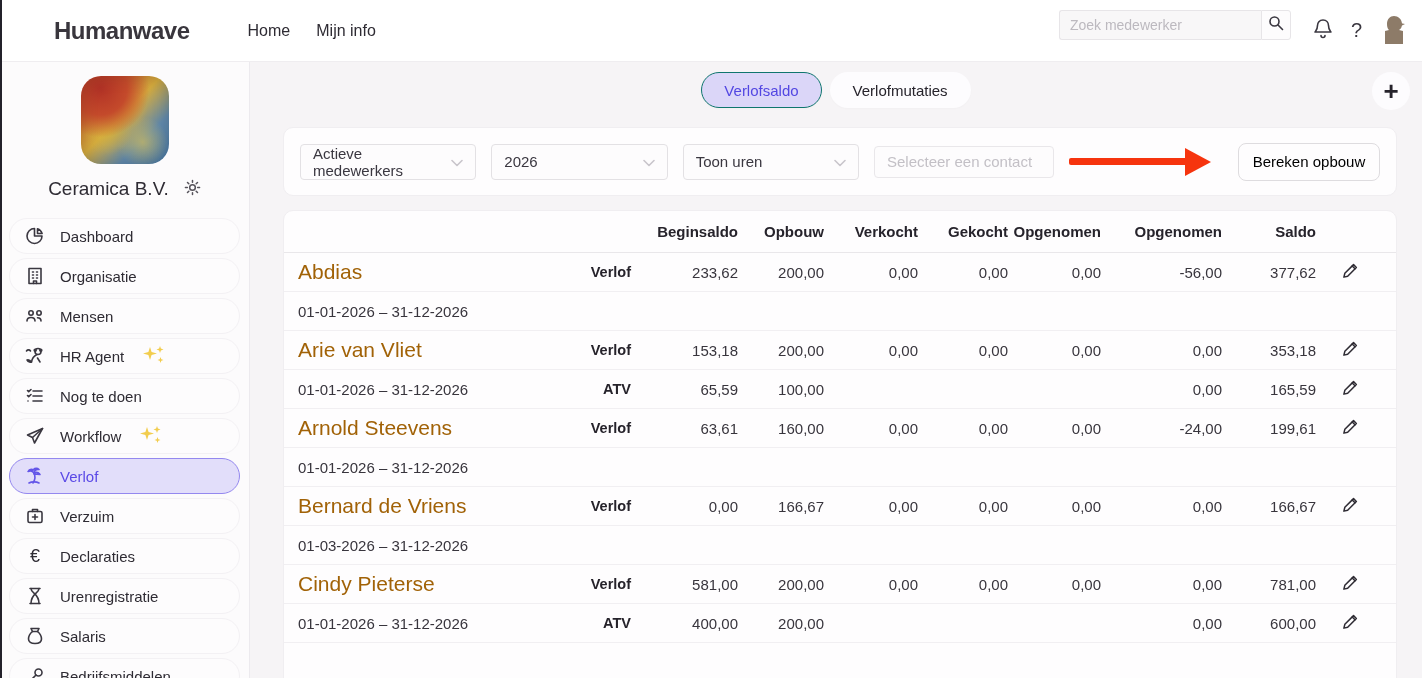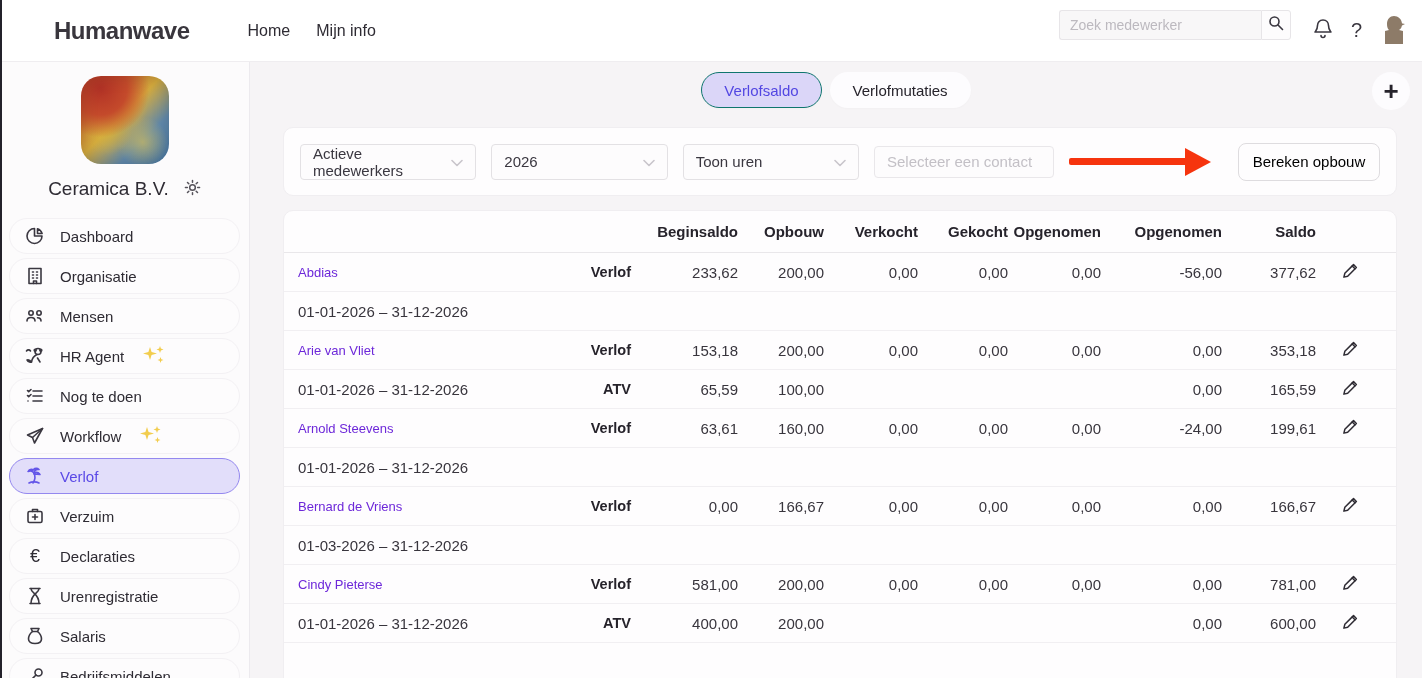--- a/index.html
+++ b/index.html
@@ -75,21 +75,21 @@
     border-top:14px solid transparent; border-bottom:14px solid transparent; margin-left:-2px; }
   .calc-btn { width:151px; height:38px; background:#fefdfe; border:1px solid #dedcdf; border-radius:8px;
     font-size:15px; color:#000000; cursor:pointer; font-family:"Liberation Sans", sans-serif; }
 
   .table-card { margin:14px 25px 0 33px; background:#fefdfe; border:1px solid #f0eef1;
     border-radius:10px 10px 0 0; min-height:480px; overflow:hidden; }
   .trow { display:grid; grid-template-columns:276px 57px 107px 86px 94px 90px 93px 121px 94px 1fr;
     align-items:center; min-height:39px; padding:0 12px 0 14px; border-bottom:1px solid #f1eff2; }
   .trow.header { min-height:42px; border-bottom:1px solid #e9e7ea; }
   .th { font-size:15px; font-weight:700; color:#26232b; text-align:right; }
-  .cell-name { font-size:13px; color:#6d28d9; cursor:pointer; }
+  .cell-name { font-size:21px; color:#a16207; cursor:pointer; }
   .cell-period { font-size:15px; color:#38353d; }
   .cell-type { font-size:14.5px; font-weight:700; color:#26232b; text-align:right; }
   .cell-num { font-size:15px; color:#38353d; text-align:right; }
   .cell-edit { display:flex; justify-content:center; }
   .edit-btn { width:30px; height:30px; border:none; background:transparent; border-radius:50%;
     display:flex; align-items:center; justify-content:center; cursor:pointer; }
   .chev { color:#c8c5cb; }
   svg.lineicon { stroke:currentColor; fill:none; stroke-width:1.6; stroke-linecap:round; stroke-linejoin:round; }
 </style>
 </head>

